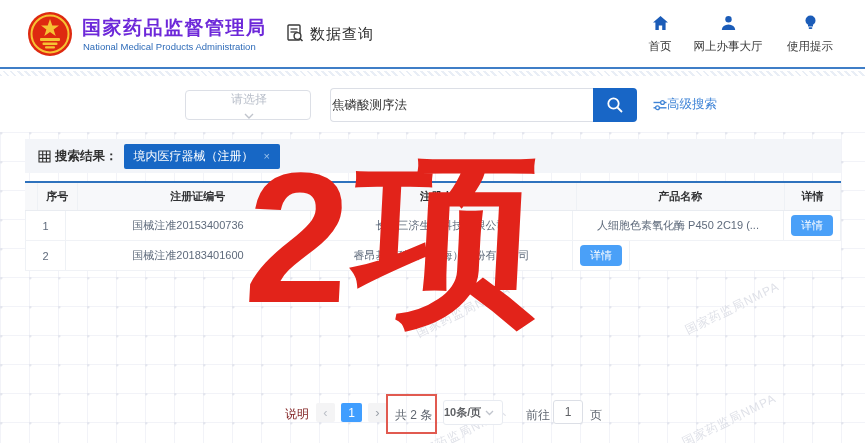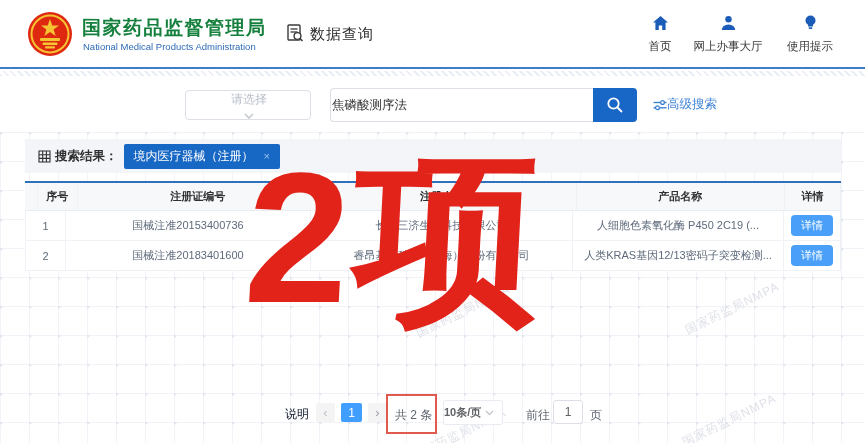--- a/index.html
+++ b/index.html
@@ -13,21 +13,21 @@
       linear-gradient(to right, #f2f3f8 1px, rgba(0,0,0,0) 1px),
       linear-gradient(to bottom, #f2f3f8 1px, rgba(0,0,0,0) 1px);
     background-size:29px 29px; }
 
   
   .header { position:absolute; left:0; top:0; width:865px; height:69px; background:#fff;
     border-bottom:2px solid #3f7ec7; z-index:6; }
   .header-hatch { position:absolute; left:0; top:71px; width:865px; height:5px; z-index:6;
     background:repeating-linear-gradient(45deg,#e9eef6 0 2px, rgba(0,0,0,0) 2px 5px); }
   .emblem { position:absolute; left:27px; top:11px; width:46px; height:46px; }
-  .org-title { position:absolute; left:82px; top:15px; font-size:19px; font-weight:bold; color:#15803d; letter-spacing:1.5px; white-space:nowrap; }
+  .org-title { position:absolute; left:82px; top:15px; font-size:19px; font-weight:bold; color:#6d28d9; letter-spacing:1.5px; white-space:nowrap; }
   .org-sub { position:absolute; left:83px; top:41px; font-size:9.5px; color:#2e6bb8; white-space:nowrap; }
   .app-title-icon { position:absolute; left:285px; top:23px; }
   .app-title { position:absolute; left:310px; top:25px; font-size:15px; color:#2b2b2b; letter-spacing:1px; }
   .nav-item { position:absolute; top:14px; width:90px; text-align:center; cursor:pointer; }
   .nav-item .nico { height:18px; }
   .nav-item .nlabel { display:block; margin-top:3px; font-size:11.5px; color:#3a3a3a; white-space:nowrap; }
   .nav-home { left:615px; } .nav-hall { left:683px; } .nav-tips { left:765px; }
 
   
   .sel-category { position:absolute; left:185px; top:90px; width:126px; height:30px; background:#fff;
@@ -58,21 +58,21 @@
   .t-cell { display:flex; align-items:center; justify-content:center; border-right:1px solid #eef1f5;
     font-size:11px; color:#5f6b7c; white-space:nowrap; overflow:hidden; padding:0 4px; }
   .t-cell:first-child { border-left:1px solid #eef1f5; }
   .t-head .t-cell { font-weight:bold; color:#303133; }
   .c0 { width:41px; } .c1 { width:245px; } .c2 { width:262px; } .c3 { width:211px; } .c4 { width:57px; }
   .detail-btn { background:#4aa0f8; color:#fff; border:none; border-radius:4px; font-size:11px;
     padding:3px 10px; cursor:pointer; font-family:"Liberation Sans","DejaVu Sans",sans-serif; }
 
   
   .pg { position:absolute; z-index:3; }
-  .pg-note { left:285px; top:406px; font-size:12px; color:#0f172a; cursor:pointer; }
+  .pg-note { left:285px; top:406px; font-size:12px; color:#7f1d1d; cursor:pointer; }
   .pg-prev { left:316px; top:403px; width:19px; height:19px; background:#f4f4f5; border-radius:2px;
     color:#bcc0c8; font-size:13px; display:flex; align-items:center; justify-content:center; cursor:pointer; }
   .pg-page { left:341px; top:403px; width:21px; height:19px; background:#409eff; border-radius:2px;
     color:#fff; font-size:12px; display:flex; align-items:center; justify-content:center; cursor:pointer; }
   .pg-next { left:368px; top:403px; width:19px; height:19px; background:#f4f4f5; border-radius:2px;
     color:#9aa0a8; font-size:13px; display:flex; align-items:center; justify-content:center; cursor:pointer; }
   .pg-total { left:395px; top:407px; font-size:12px; color:#5f6670; }
   .pg-size { left:443px; top:400px; width:60px; height:25px; background:#fff; border:1px solid #e8ebf1;
     border-radius:3px; display:flex; align-items:center; justify-content:flex-start; gap:4px; cursor:pointer;font-weight:bold; }
   .pg-size .pslabel { font-size:11px; color:#606266; }
@@ -191,21 +191,20 @@
       <div class="t-cell c2">长沙三济生物科技有限公司</div>
       <div class="t-cell c3">人细胞色素氧化酶 P450 2C19 (...</div>
       <div class="t-cell c4">
         <button class="detail-btn">详情</button>
       </div>
     </div>
     <div class="t-row t-body-row">
       <div class="t-cell c0">2</div>
       <div class="t-cell c1">国械注准20183401600</div>
       <div class="t-cell c2">睿昂基因科技（上海）股份有限公司</div>
-      <div class="t-cell c3">人类KRAS基因12/13密码子突变检测...</div>
       <div class="t-cell c4">
         <button class="detail-btn">详情</button>
       </div>
     </div>
   </div>
 
   <div class="pg pg-note">说明</div>
   <div class="pg pg-prev">‹</div>
   <div class="pg pg-page">1</div>
   <div class="pg pg-next">›</div>

